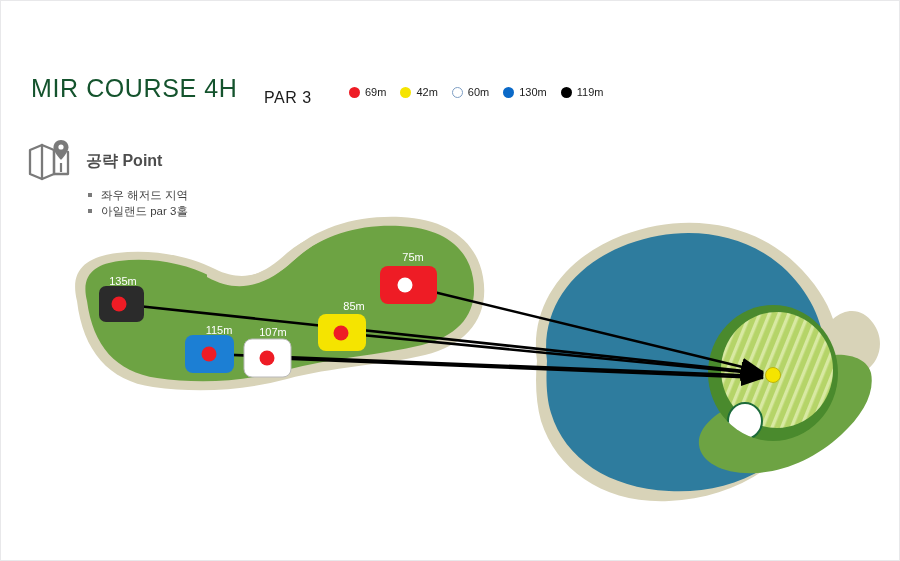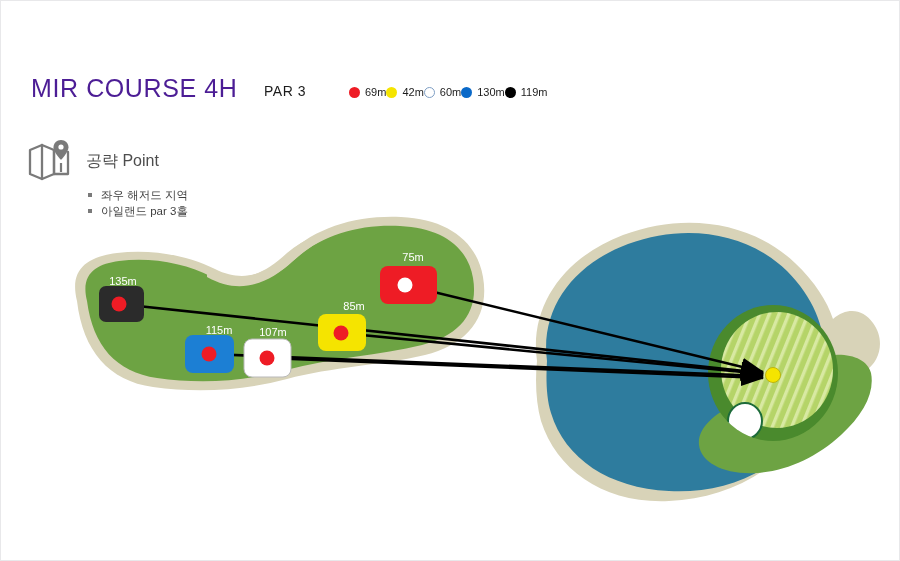--- a/index.html
+++ b/index.html
@@ -17,41 +17,42 @@
     overflow: hidden;
     font-family: "Liberation Sans", "DejaVu Sans", sans-serif;
   }
 
   
   #course-title {
     position: absolute;
     left: 30px;
     top: 73px;
     font-size: 25px;
-    color: #4c1d95;
+    color: #14532d;
     letter-spacing: 0.6px;
     white-space: nowrap;
   }
   #par-label {
     position: absolute;
     left: 263px;
-    top: 82px;
-    font-size: 14px;
+    top: 88px;
+    font-size: 16px;
     color: #1c1c1c;
     letter-spacing: 0.5px;
     white-space: nowrap;
   }
 
   
   #legend {
     position: absolute;
     left: 348px;
     top: 85px;
     display: flex;
     align-items: center;
+    gap: 14px;
   }
   .legend-item {
     display: flex;
     align-items: center;
     gap: 5px;
   }
   .legend-dot {
     width: 11px;
     height: 11px;
     border-radius: 50%;
@@ -70,20 +71,21 @@
     left: 27px;
     top: 137px;
   }
   #strategy-title {
     position: absolute;
     left: 85px;
     top: 150px;
     font-size: 16px;
     color: #4d4d4d;
     white-space: nowrap;
+    font-weight: bold;
   }
   #strategy-list {
     position: absolute;
     left: 86px;
     top: 186px;
     margin: 0;
     padding: 0;
     list-style: none;
   }
   #strategy-list li {

